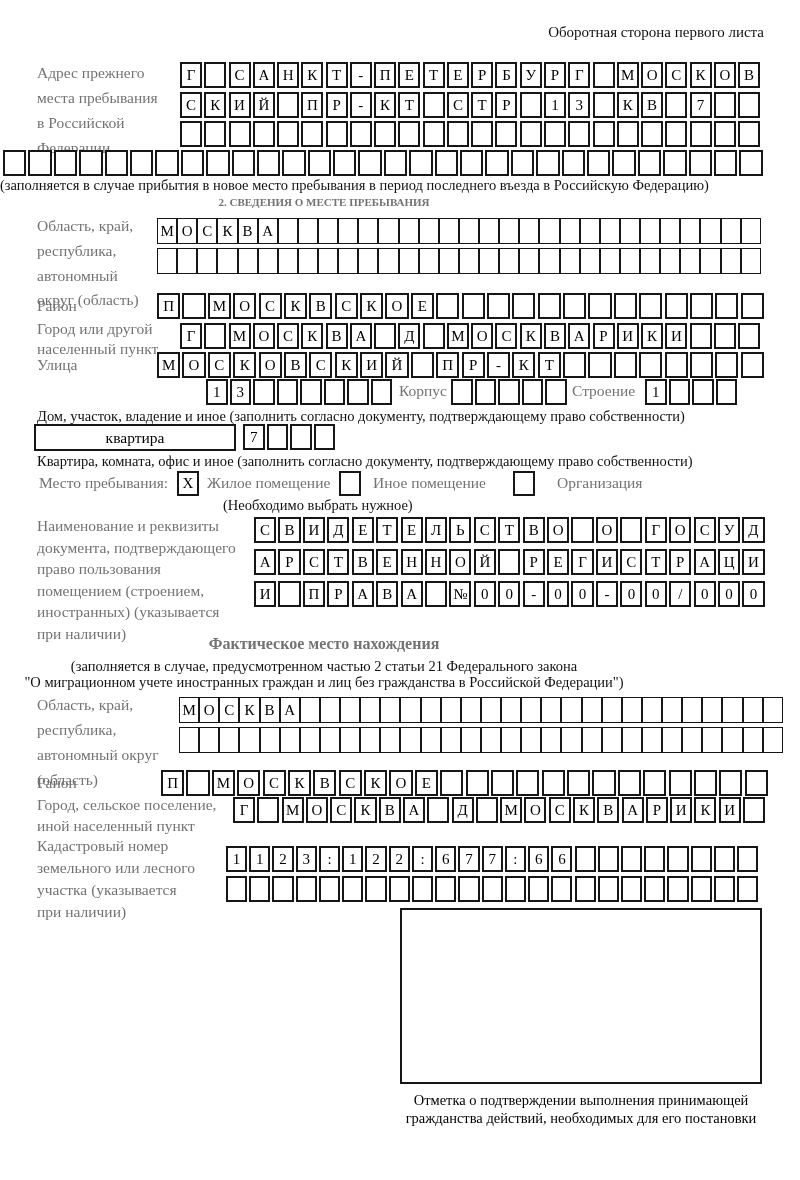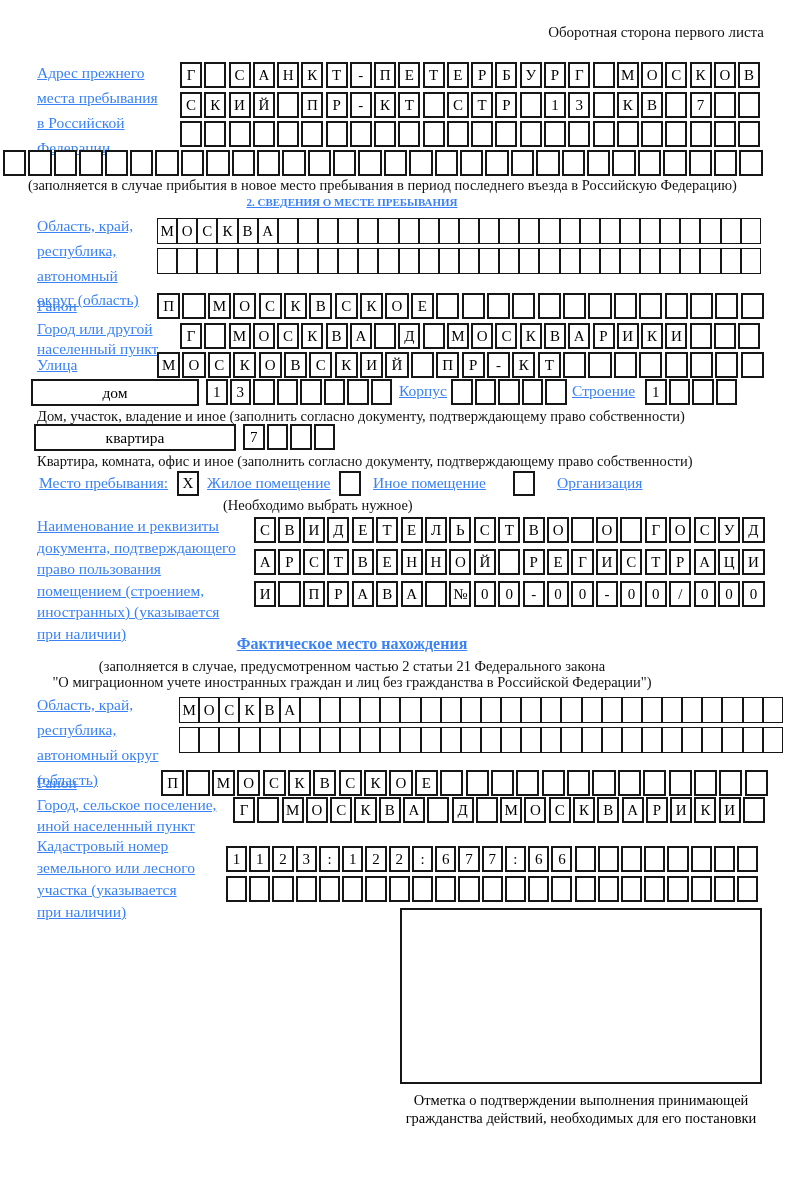--- a/index.html
+++ b/index.html
@@ -1,21 +1,21 @@
 <!DOCTYPE html>
 <html><head>
 <meta charset="utf-8">
 <style>
   html,body{margin:0;padding:0;background:#fff;}
   .page{position:relative;width:800px;height:1180px;background:#fff;color:#000;
         font-family:"Liberation Serif", serif; overflow:hidden;}
   .abs{position:absolute;}
-  .lbl{font-size:15.5px;color:#3b82f6;white-space:nowrap;text-decoration:underline;}
+  .lbl{font-size:15.5px;color:#737373;white-space:nowrap;}
   .cap{font-size:14.5px;color:#111;white-space:nowrap;}
-  .center{left:0;width:648px;text-align:center;padding-left:28px;}
+  .center{left:0;width:648px;text-align:center;}
   .bold{font-weight:bold;}
   .row{position:absolute;display:flex;}
   .cb{box-sizing:border-box;border:2px solid #161616;background:#fff;height:26px;
       display:flex;align-items:center;justify-content:center;font-size:15px;
       font-family:"Liberation Serif", serif;flex:0 0 auto;}
   .r24a{gap:2.27px;} .r24a .cb{width:22px;}
   .r24b{gap:2.2px;}  .r24b .cb{width:23.2px;}
   .r30w{gap:2px;}    .r30w .cb{width:23.4px;}
   .r30c{gap:0px;}    .r30c .cb{width:20.13px;border-width:1.8px;}
   .r21{gap:2.33px;}  .r21 .cb{width:22.1px;}
@@ -303,21 +303,20 @@
       <span class="cb"></span>
       <span class="cb"></span>
       <span class="cb"></span>
       <span class="cb"></span>
       <span class="cb"></span>
       <span class="cb"></span>
       <span class="cb"></span>
       <span class="cb"></span>
     </div>
 
-  <div class="abs widebox" style="left:31px;top:379px;width:168px;">дом</div>
   <div class="row rsm" style="left:206px;top:379px;">
       <span class="cb">1</span>
       <span class="cb">3</span>
       <span class="cb"></span>
       <span class="cb"></span>
       <span class="cb"></span>
       <span class="cb"></span>
       <span class="cb"></span>
       <span class="cb"></span>
     </div>

